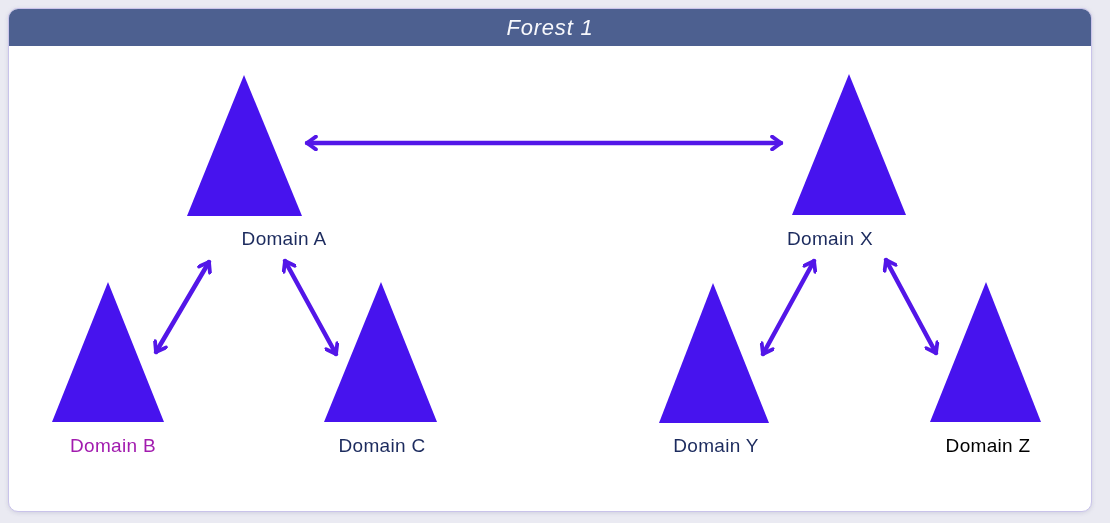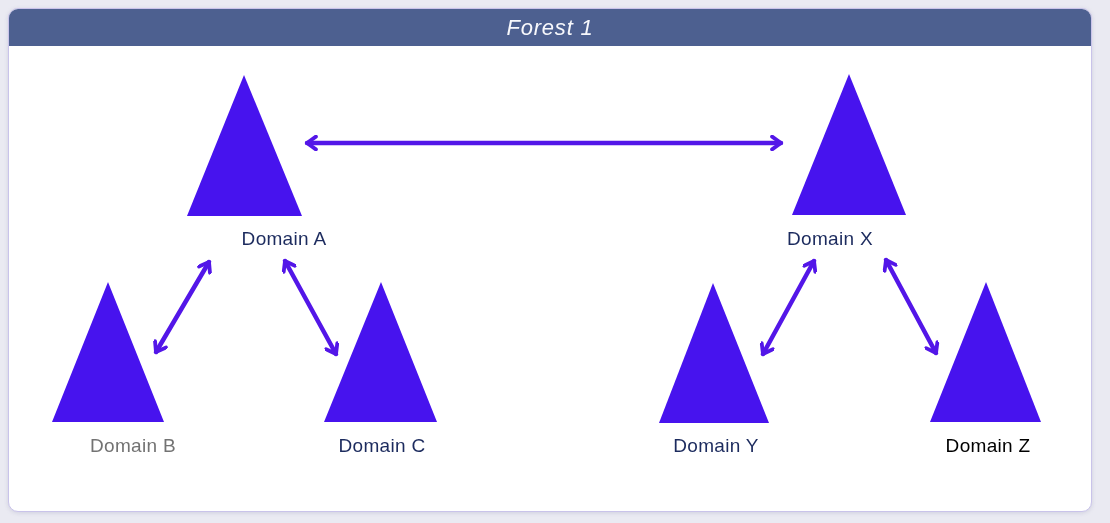--- a/index.html
+++ b/index.html
@@ -84,18 +84,18 @@
 
     <line x1="307" y1="143" x2="781" y2="143" stroke-width="4.5" stroke-linecap="round" marker-start="url(#chev)" marker-end="url(#chev)" stroke="#5316e8"></line>
     <line x1="209" y1="262" x2="156" y2="352" stroke-width="4.5" stroke-linecap="round" marker-start="url(#chev)" marker-end="url(#chev)" stroke="#5316e8"></line>
     <line x1="285" y1="261" x2="336" y2="354" stroke-width="4.5" stroke-linecap="round" marker-start="url(#chev)" marker-end="url(#chev)" stroke="#5316e8"></line>
     <line x1="814" y1="261" x2="763" y2="354" stroke-width="4.5" stroke-linecap="round" marker-start="url(#chev)" marker-end="url(#chev)" stroke="#5316e8"></line>
     <line x1="886" y1="260" x2="936" y2="353" stroke-width="4.5" stroke-linecap="round" marker-start="url(#chev)" marker-end="url(#chev)" stroke="#5316e8"></line>
   </svg>
 
   <div class="domain-label" style="left: 244px; top: 228px; color: rgb(28, 43, 94); margin-left: 40px;">Domain A</div>
   <div class="domain-label" style="left: 830px; top: 228px; color: rgb(28, 43, 94);">Domain X</div>
-  <div class="domain-label" style="left: 113px; top: 435px; color: #737373; margin-left: 20px;">Domain B</div>
+  <div class="domain-label" style="left: 113px; top: 435px; color: #a21caf;">Domain B</div>
   <div class="domain-label" style="left: 382px; top: 435px; color: rgb(28, 43, 94); text-align: center;">Domain C</div>
   <div class="domain-label" style="left: 716px; top: 435px; color: rgb(28, 43, 94);">Domain Y</div>
   <div class="domain-label" style="left: 988px; top: 435px; color: #000000;">Domain Z</div>
 
 </div>
 
 </body></html>

